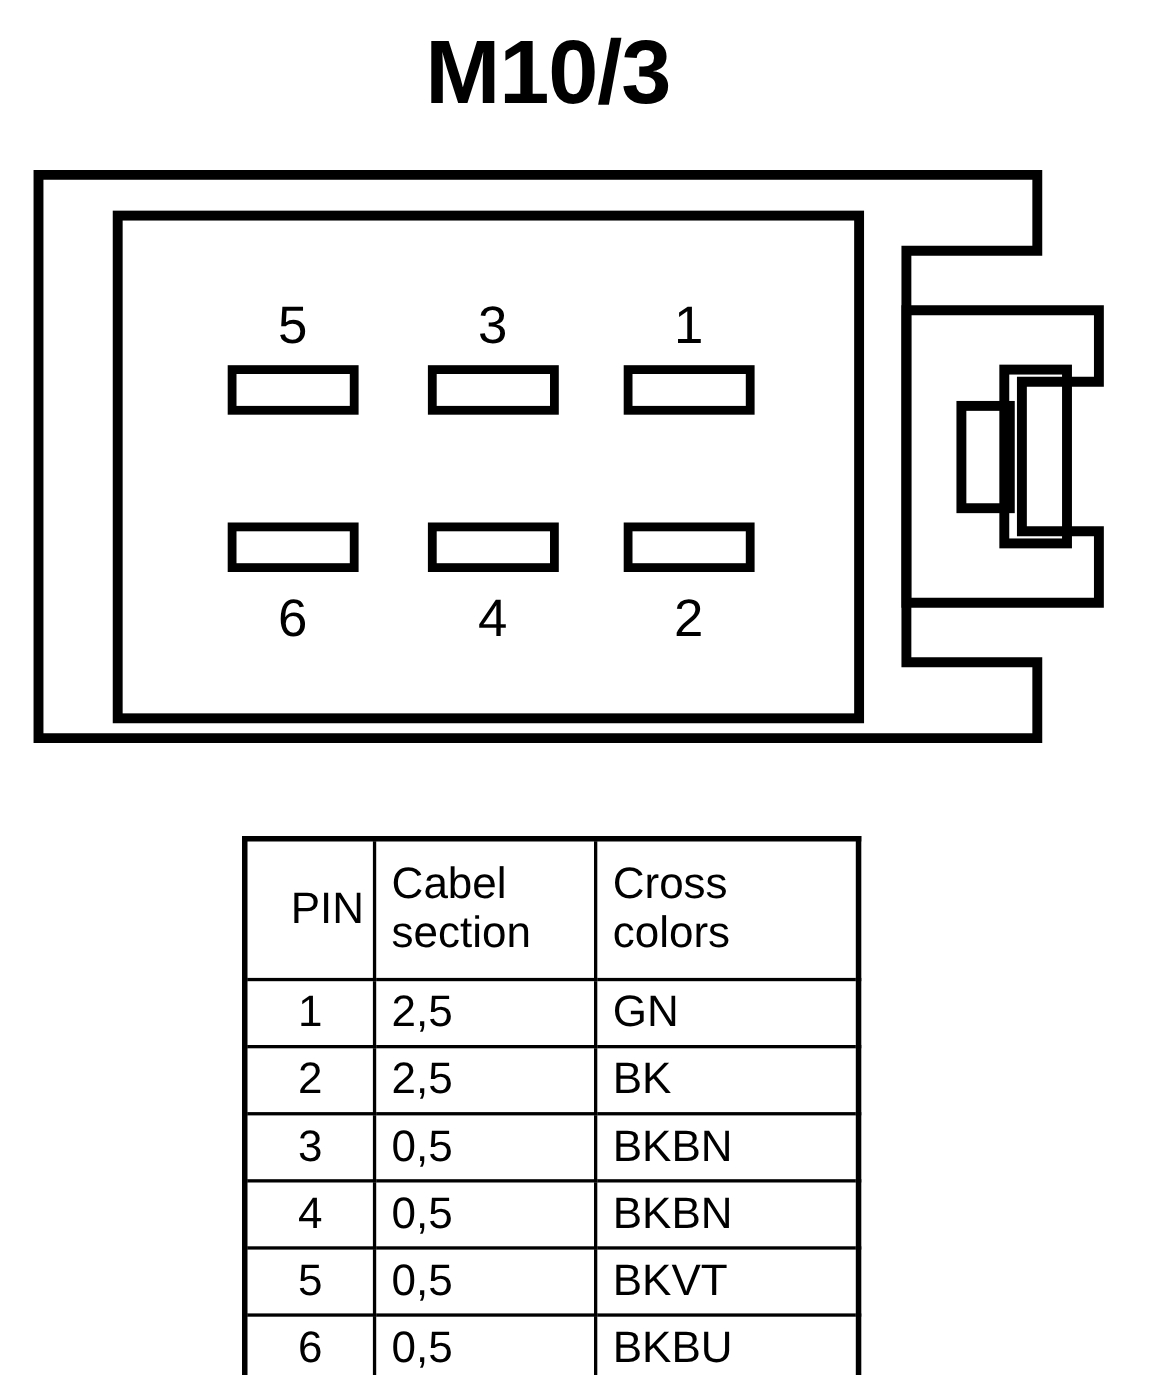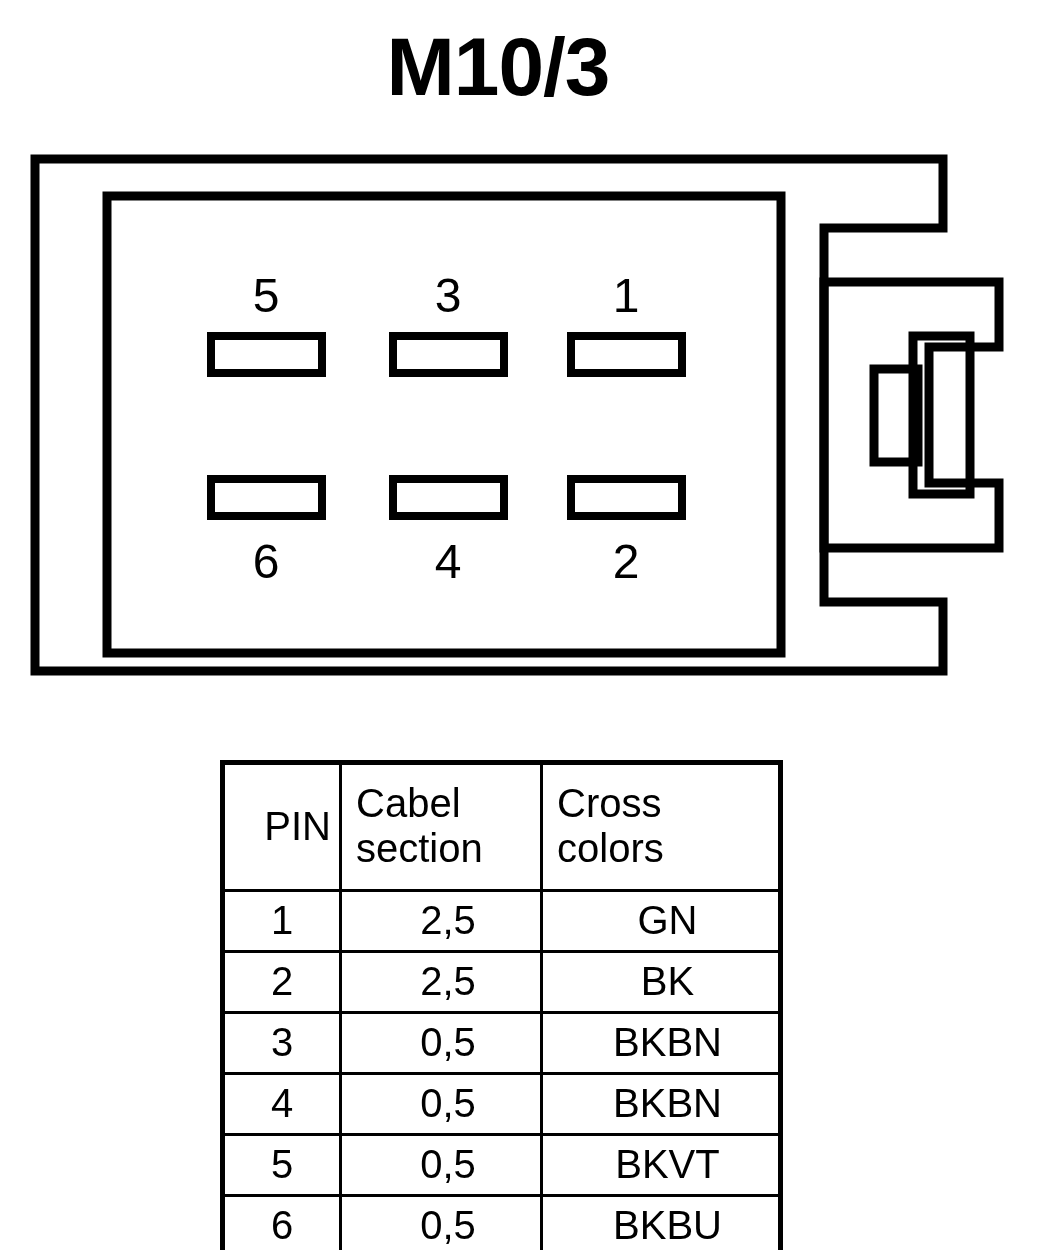--- a/index.html
+++ b/index.html
@@ -100,21 +100,21 @@
   }
   #pin-table tbody td {
     height: 54px;
     vertical-align: middle;
   }
   #pin-table tbody td.v-pin {
     text-align: center;
   }
   #pin-table tbody td.v-cross,
   #pin-table tbody td.v-color {
-    text-align: center;
+    text-align: left;
     padding-left: 14px;
   }
 </style>
 </head>
 <body>
 
 <div id="title">M10/3</div>
 
 <div id="connector-drawing">
   <svg width="1056" height="570" viewBox="0 0 1056 570" xmlns="http://www.w3.org/2000/svg">

